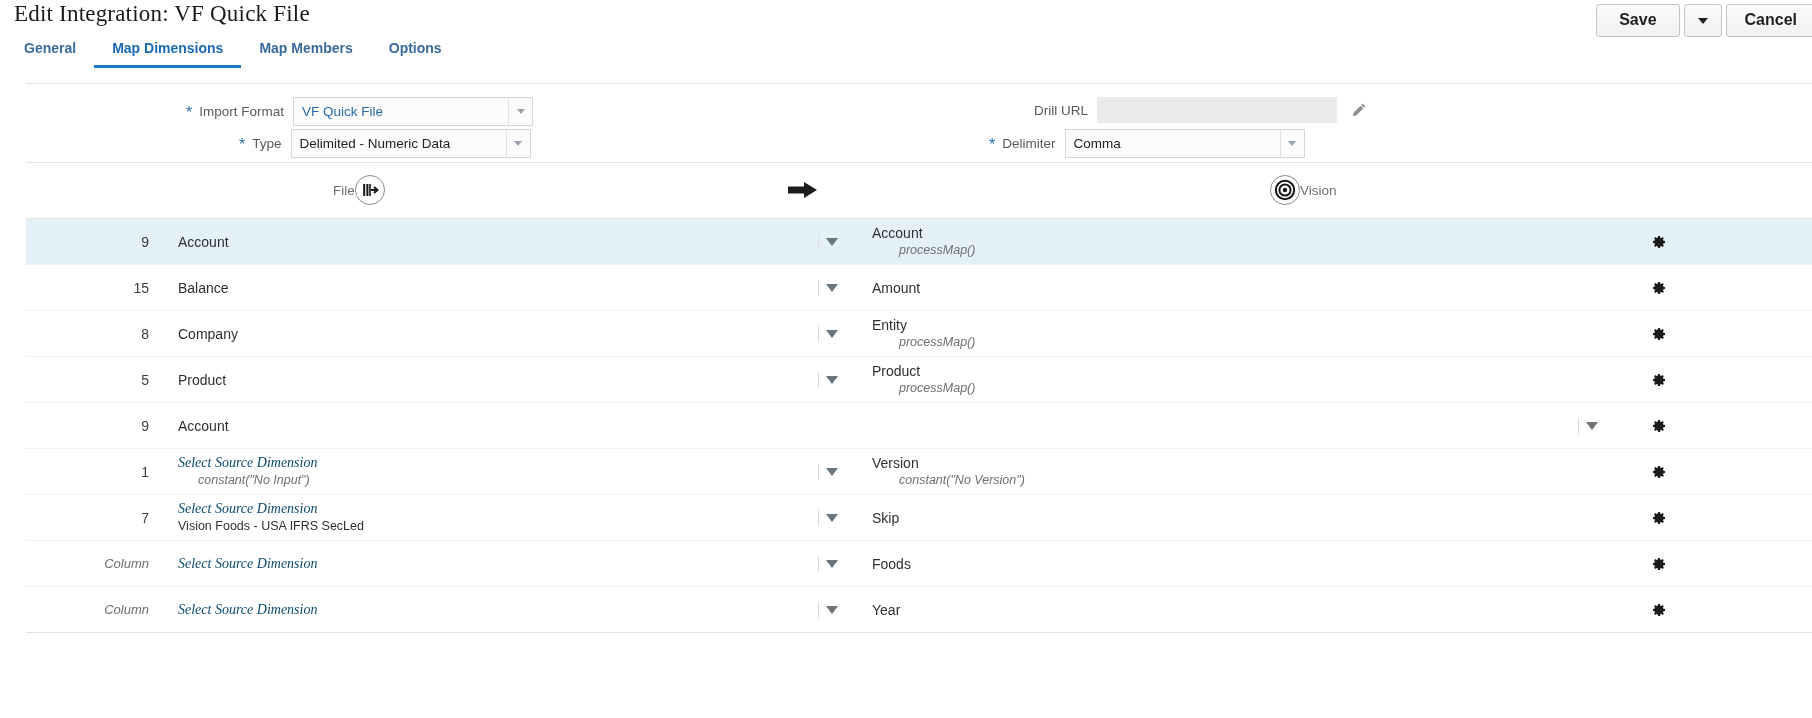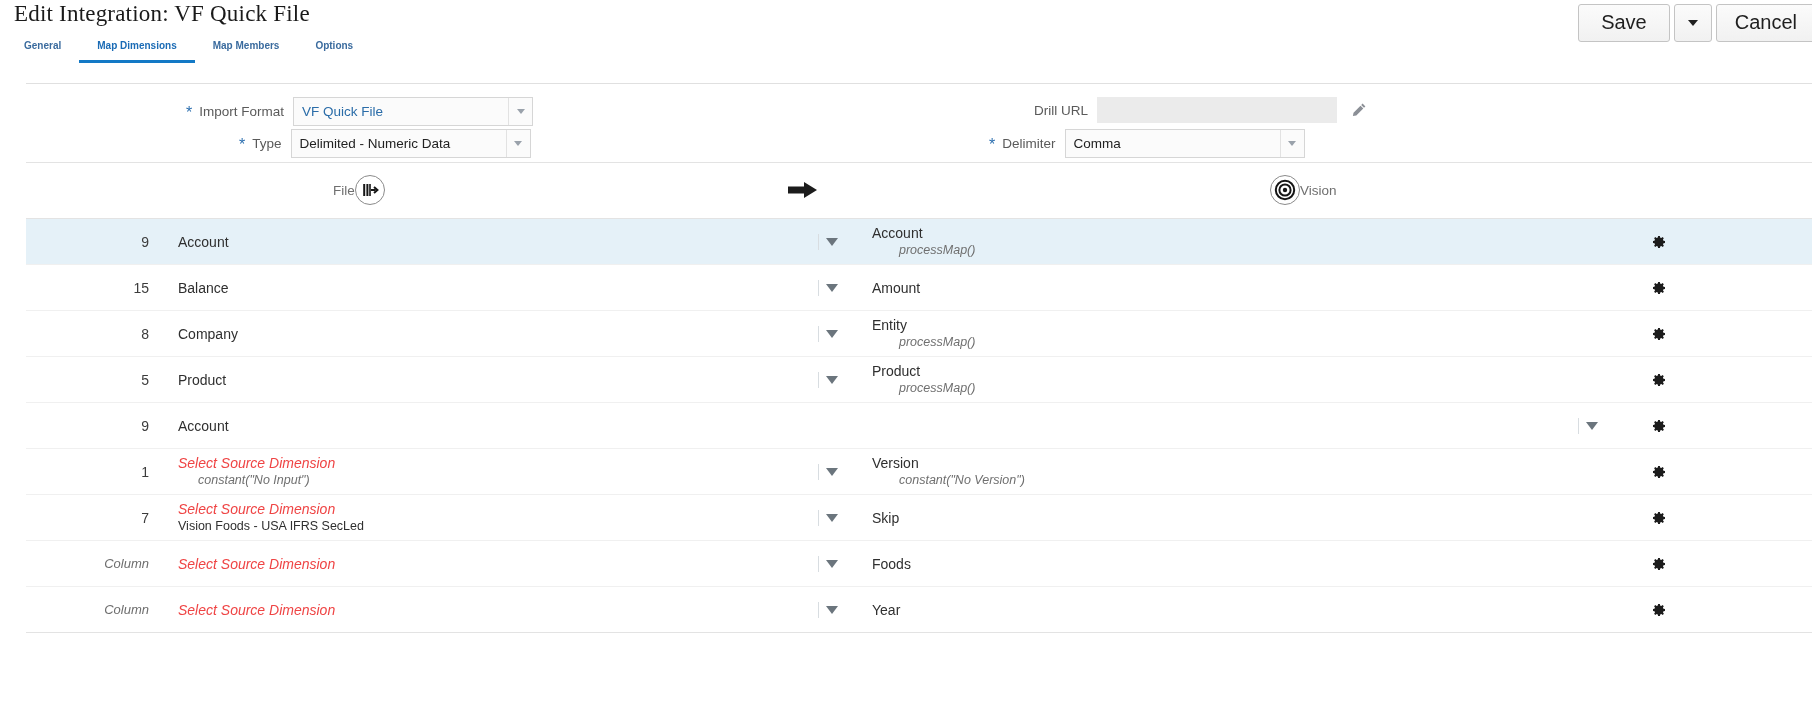--- a/index.html
+++ b/index.html
@@ -19,45 +19,46 @@
     font-size: 23px; color: #1a1a1a; letter-spacing: .2px;
     line-height: 28px;
   }
 
   
   .top-actions { position: absolute; right: -4px; top: 4px; display: flex; align-items: stretch; gap:0; }
   .btn {
     background: linear-gradient(#fbfbfb, #f1f1f1);
     border: 1px solid #c4c4c4;
     border-radius: 3px;
-    font-size: 20px; color: #1f1f1f;
+    font-size: 16px; color: #1f1f1f;
     padding: 6px 18px 7px 18px;
     cursor: pointer; white-space: nowrap;
     font-family: "Liberation Sans", sans-serif;
+    font-weight: bold;
   }
   .btn-save { border-radius: 3px; padding-left:22px; padding-right:22px; }
   .btn-split {
     margin-left: 4px; padding: 6px 13px; border-radius: 3px;
     display:flex; align-items:center; justify-content:center;
   }
   .btn-cancel { margin-left: 4px; }
   .caret-down {
     width: 0; height: 0;
     border-left: 5px solid transparent;
     border-right: 5px solid transparent;
     border-top: 6px solid #1f1f1f;
   }
 
   
   .tabs {
     position: absolute; left: 14px; top: 36px;
     display: flex; align-items: flex-end; gap: 0;
   }
   .tab {
-    font-size: 10px; font-weight: bold; color: #3a6b9e;
+    font-size: 14px; font-weight: bold; color: #3a6b9e;
     padding: 4px 18px 9px 18px; cursor: pointer;
     border-bottom: 3px solid transparent;
     white-space: nowrap;
   }
   .tab:first-child { padding-left: 10px; }
   .tab.active { color: #1a6bb5; border-bottom-color: #1379c6; }
 
   
   .panel {
     position: absolute; left: 26px; top: 83px; right: 0px;
@@ -116,21 +117,21 @@
   .row:last-child { border-bottom: 1px solid #e3e3e3; }
 
   .col-num {
     width: 135px; text-align: right; padding-right: 12px;
     font-size: 14px; color: #3c3c3c; flex: none;
   }
   .col-num.italic { font-style: italic; color: #6d6d6d; font-size: 13px; }
 
   .col-src { flex: 1 1 auto; padding-left: 17px; min-width: 0; }
   .src-main { font-size: 14px; color: #2f2f2f; line-height: 18px; }
-  .src-main.ph { font-style: italic; color: #ef4444; }
+  .src-main.ph { font-style: italic; color: #0c4a6e; font-family: Liberation Serif, serif; }
   .src-sub { font-size: 12.5px; color: #2f2f2f; line-height: 17px; padding-left: 0px; }
   .src-sub.italic { font-style: italic; color: #6f6f6f; padding-left: 20px; }
 
   .col-arrow {
     width: 60px; flex: none; display:flex; align-items:center; justify-content:center;
     position: relative;
   }
   .col-arrow::before {
     content:""; position:absolute; left: 16px; top: 50%; transform: translateY(-50%);
     width: 1px; height: 16px; background: #d8dde1;

